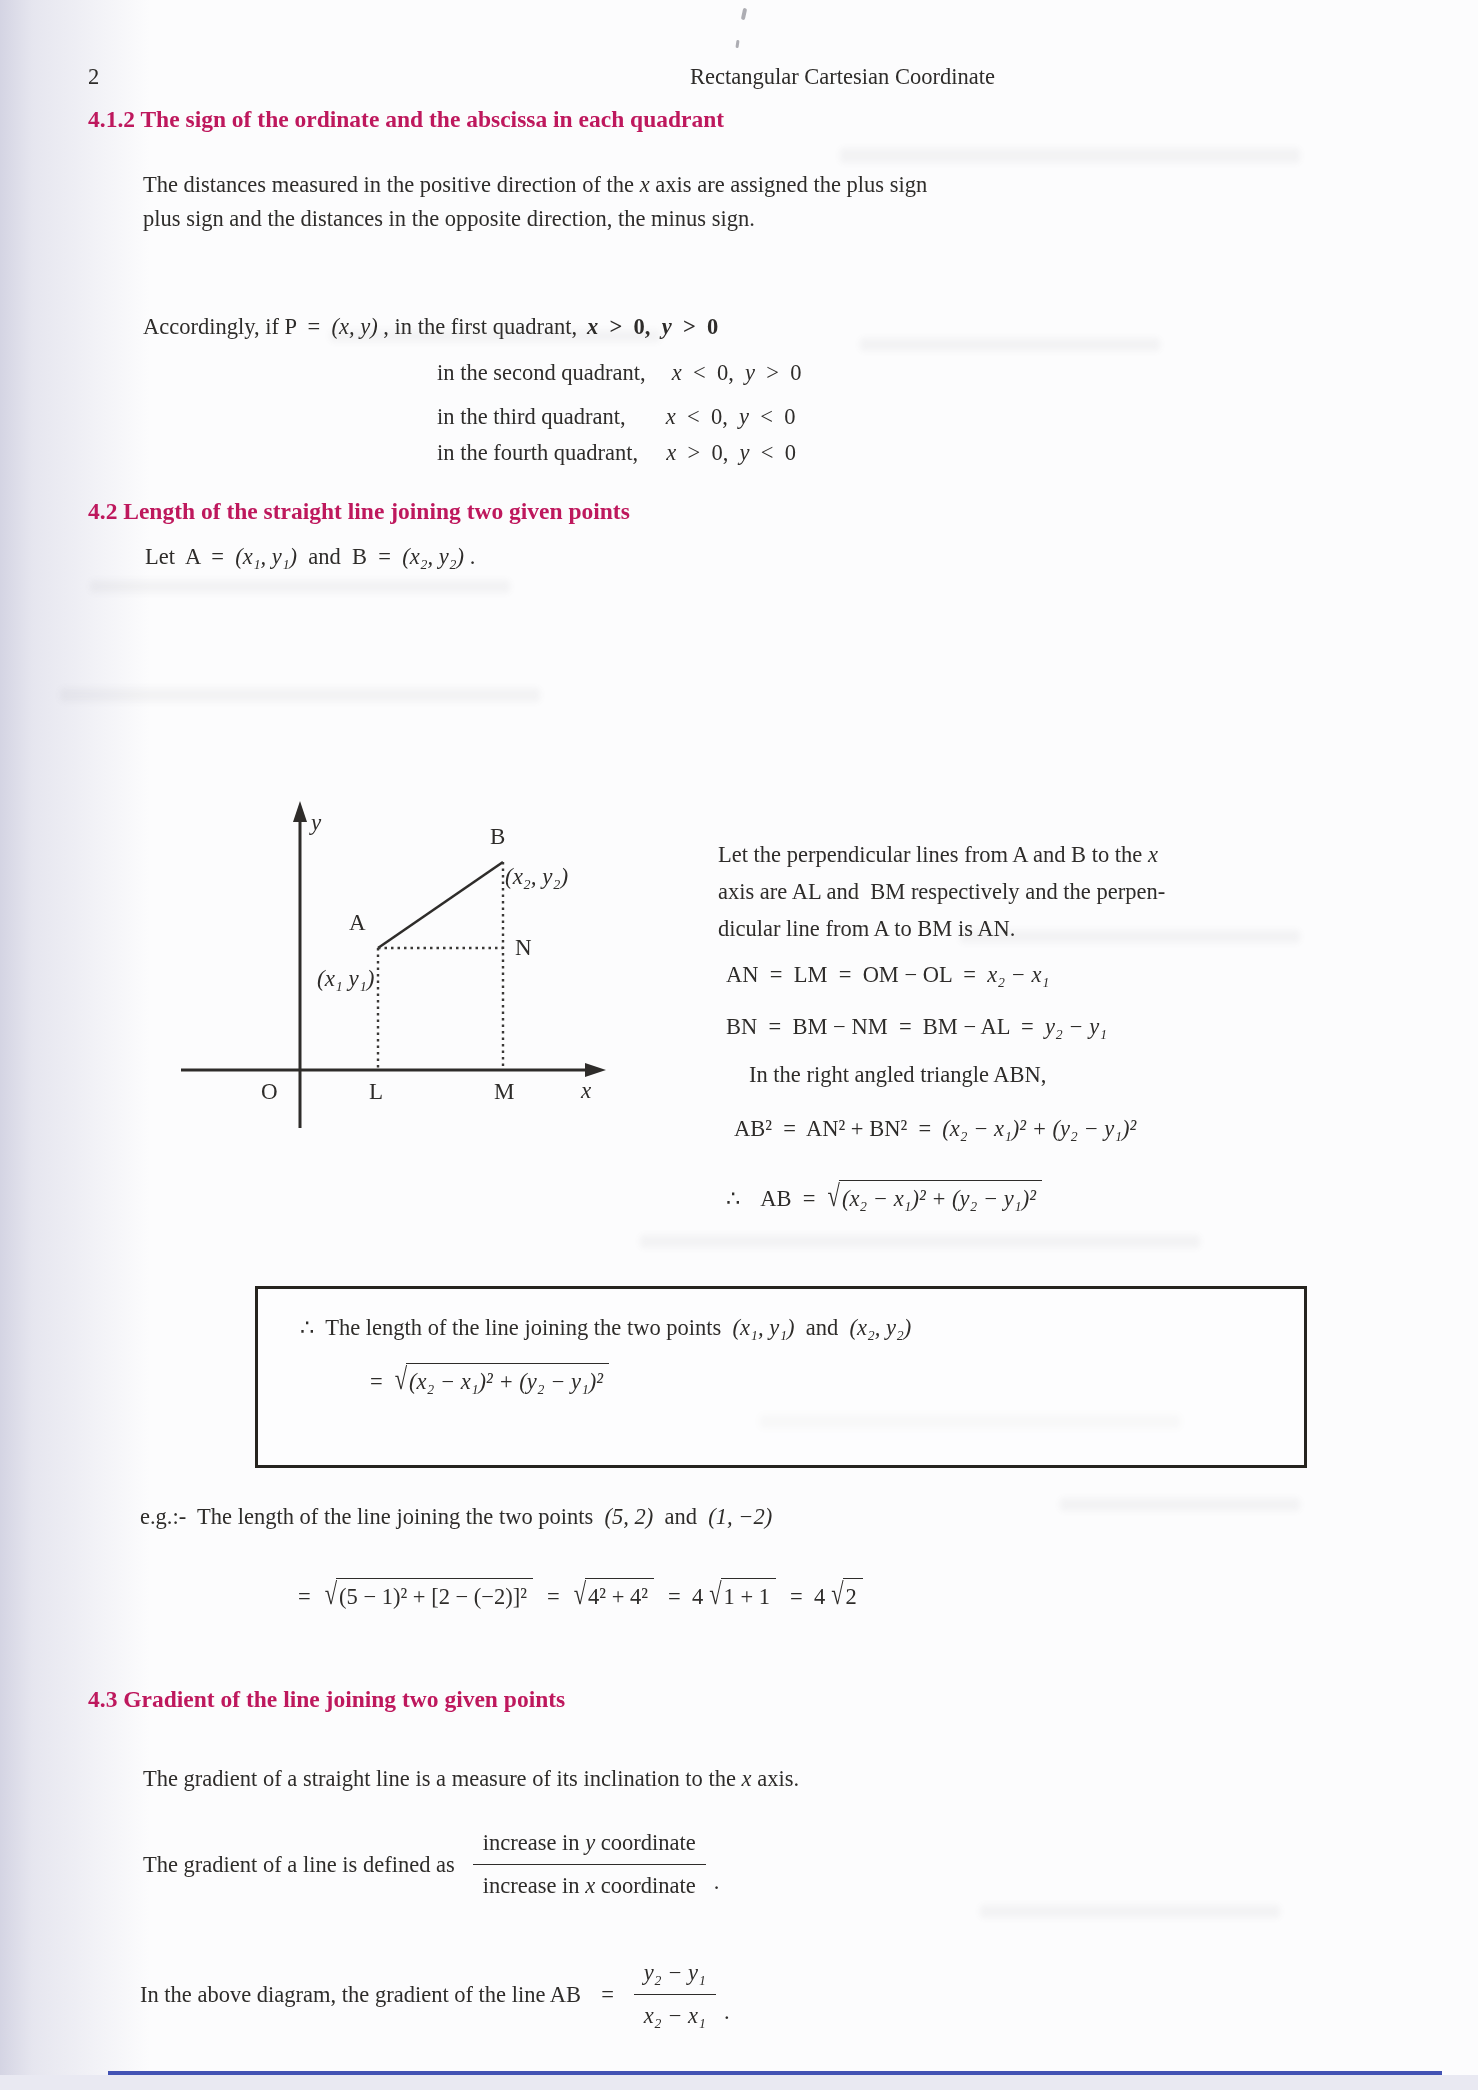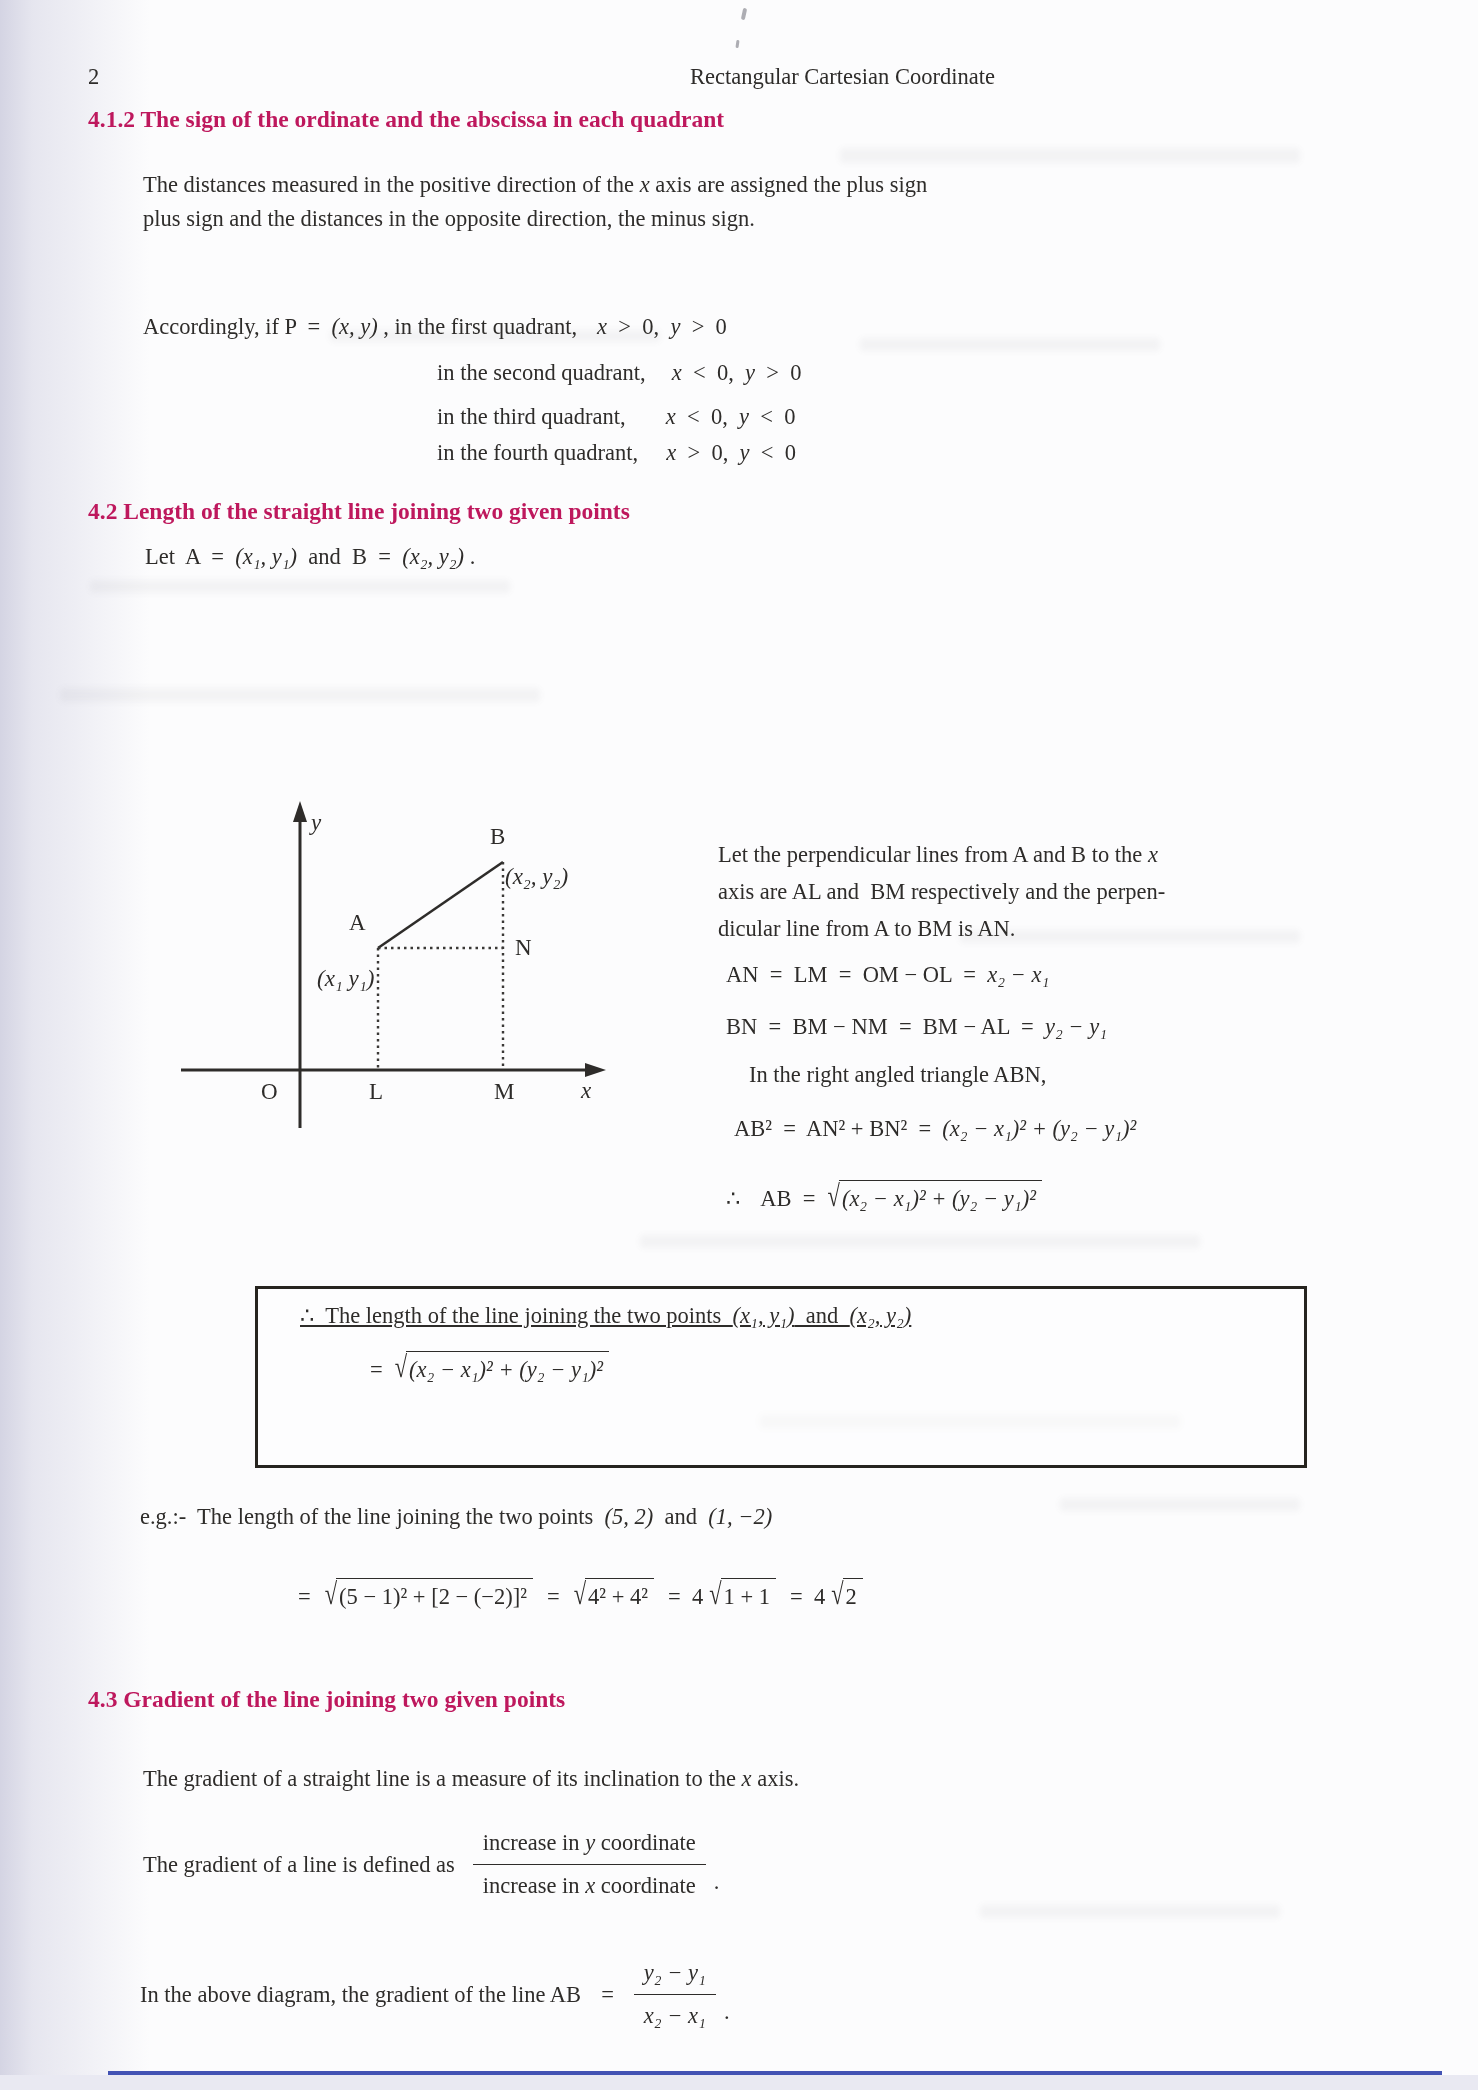--- a/index.html
+++ b/index.html
@@ -55,21 +55,21 @@
   <div class="abs t" style="left:88px;top:60px;">2</div>
   <div class="abs t" style="left:690px;top:60px;">Rectangular Cartesian Coordinate</div>
 
   <div class="abs h" style="left:88px;top:106px;">4.1.2 The sign of the ordinate and the abscissa in each quadrant</div>
 
   <div class="abs t" style="left:143px;top:168px;">
     <div class="line"><span>The distances measured in the positive direction of the </span><span class="v">x</span><span> axis are assigned the plus sign</span></div>
     <div class="line">plus sign and the distances in the opposite direction, the minus sign.</div>
   </div>
 
-  <div class="abs t line" style="left:143px;top:310px;"><span>Accordingly, if P  =  </span><span class="v">(x, y)</span><span> , in the first quadrant,</span><span style="margin-left:20px;"><span class="v">x</span><span>  &gt;  0,  </span><span class="v">y</span><span>  &gt;  0</span></span></div>
+  <div class="abs t line" style="left:143px;top:310px;"><span>Accordingly, if P  =  </span><span class="v">(x, y)</span><span> , in the first quadrant,</span><span style="margin-left:10px;font-weight:bold;"><span class="v">x</span><span>  &gt;  0,  </span><span class="v">y</span><span>  &gt;  0</span></span></div>
 
   <div class="abs t line" style="left:437px;top:356px;"><span>in the second quadrant,</span><span style="margin-left:26px;"><span class="v">x</span><span>  &lt;  0,  </span><span class="v">y</span><span>  &gt;  0</span></span></div>
 
   <div class="abs t line" style="left:437px;top:400px;"><span>in the third quadrant,</span><span style="margin-left:40px;"><span class="v">x</span><span>  &lt;  0,  </span><span class="v">y</span><span>  &lt;  0</span></span></div>
 
   <div class="abs t line" style="left:437px;top:436px;"><span>in the fourth quadrant,</span><span style="margin-left:28px;"><span class="v">x</span><span>  &gt;  0,  </span><span class="v">y</span><span>  &lt;  0</span></span></div>
 
   <div class="abs h" style="left:88px;top:498px;">4.2 Length of the straight line joining two given points</div>
 
   <div class="abs t line" style="left:145px;top:540px;"><span>Let  A  =  </span><span class="v">(x₁, y₁)</span><span>  and  B  =  </span><span class="v">(x₂, y₂)</span><span> .</span></div>
@@ -105,21 +105,21 @@
 
   <div class="abs t line" style="left:726px;top:1010px;"><span>BN  =  BM − NM  =  BM − AL  =  </span><span class="v">y₂ − y₁</span></div>
 
   <div class="abs t line" style="left:749px;top:1058px;">In the right angled triangle ABN,</div>
 
   <div class="abs t line" style="left:734px;top:1112px;"><span>AB²  =  AN² + BN²  =  </span><span class="v">(x₂ − x₁)² + (y₂ − y₁)²</span></div>
 
   <div class="abs t line" style="left:726px;top:1180px;"><span>∴</span><span style="margin-left:20px;margin-right:12px;">AB  =</span><span class="sqrt"><span class="rad">√</span><span class="rc v">(x₂ − x₁)² + (y₂ − y₁)²</span></span></div>
 
   <div class="abs" id="result-box" style="left:255px;top:1286px;">
-    <div class="t line" style="margin:10px 0 0 42px;text-decoration:underline;"><span>∴  The length of the line joining the two points  </span><span class="v">(x₁, y₁)</span><span>  and  </span><span class="v">(x₂, y₂)</span></div>
+    <div class="t line" style="margin:22px 0 0 42px;"><span>∴  The length of the line joining the two points  </span><span class="v">(x₁, y₁)</span><span>  and  </span><span class="v">(x₂, y₂)</span></div>
     <div class="t line" style="margin:18px 0 0 112px;"><span style="margin-right:12px;">=</span><span class="sqrt"><span class="rad">√</span><span class="rc v">(x₂ − x₁)² + (y₂ − y₁)²</span></span></div>
   </div>
 
   <div class="abs t line" style="left:140px;top:1500px;"><span>e.g.:-  The length of the line joining the two points  </span><span class="v">(5, 2)</span><span>  and  </span><span class="v">(1, −2)</span></div>
 
   <div class="abs t line" style="left:298px;top:1578px;"><span style="margin-right:14px;">=</span><span class="sqrt"><span class="rad">√</span><span class="rc">(5 − 1)² + [2 − (−2)]²</span></span><span style="margin:0 14px;">=</span><span class="sqrt"><span class="rad">√</span><span class="rc">4² + 4²</span></span><span style="margin:0 6px 0 14px;">=  4</span><span class="sqrt"><span class="rad">√</span><span class="rc">1 + 1</span></span><span style="margin:0 6px 0 14px;">=  4</span><span class="sqrt"><span class="rad">√</span><span class="rc">2</span></span></div>
 
   <div class="abs h" style="left:88px;top:1686px;">4.3 Gradient of the line joining two given points</div>
 
   <div class="abs t line" style="left:143px;top:1762px;"><span>The gradient of a straight line is a measure of its inclination to the </span><span class="v">x</span><span> axis.</span></div>

